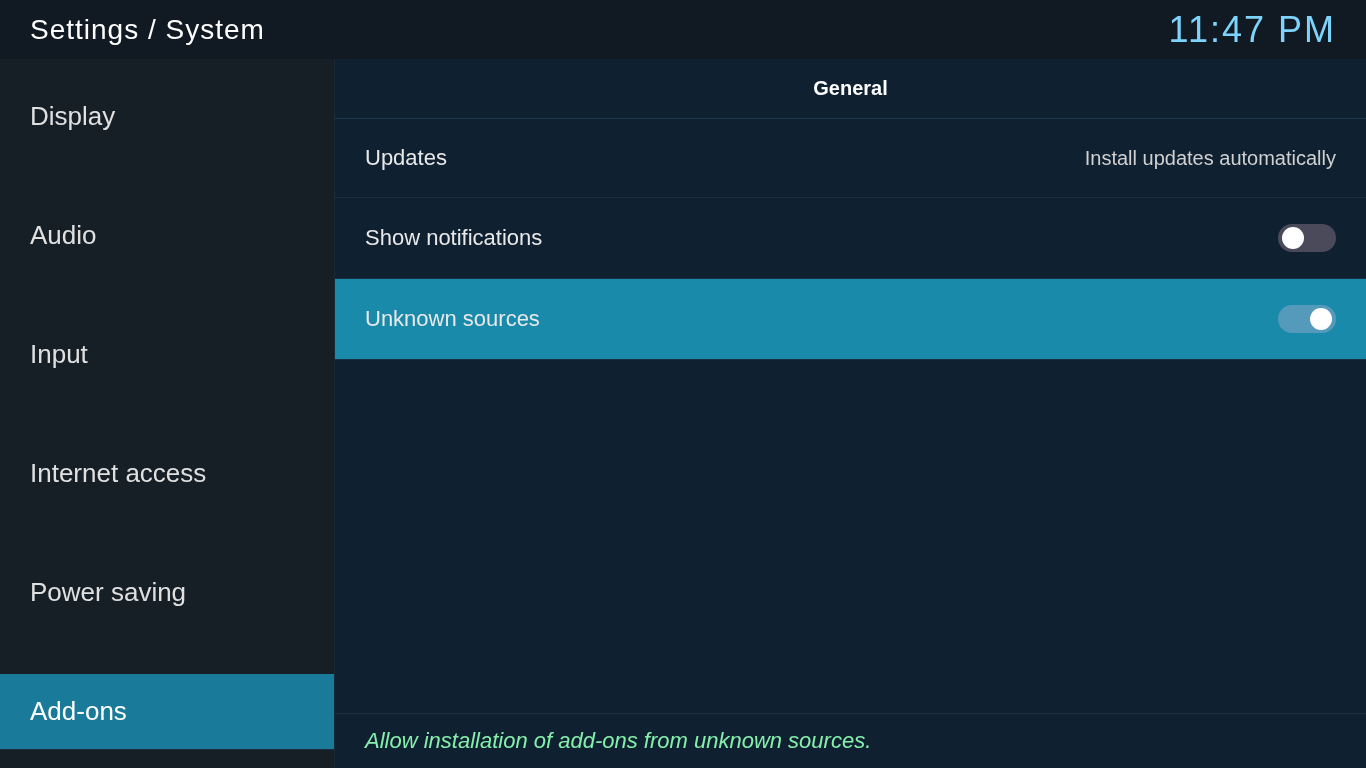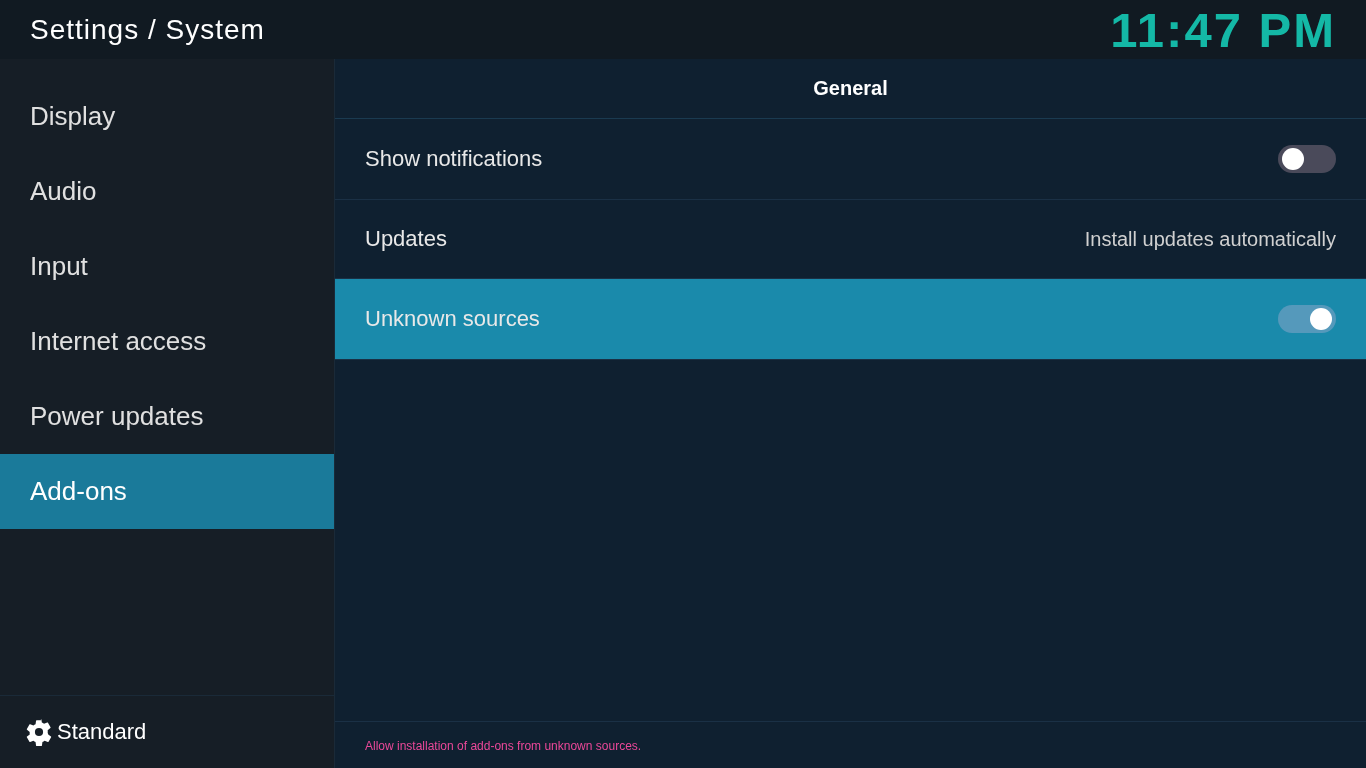--- a/index.html
+++ b/index.html
@@ -30,23 +30,23 @@
     }
 
     .header-title {
       font-size: 28px;
       font-weight: 300;
       color: #ffffff;
       letter-spacing: 1px;
     }
 
     .header-time {
-      font-size: 49px;
-      font-weight: 700;
-      color: #14b8a6;
+      font-size: 36px;
+      font-weight: 400;
+      color: #7dd3fc;
       letter-spacing: 2px;
     }
 
     
     .main-container {
       display: flex;
       flex: 1;
       height: calc(768px - 75px);
     }
 
@@ -57,20 +57,21 @@
       display: flex;
       flex-direction: column;
       justify-content: space-between;
       border-right: 1px solid #1a2a38;
     }
 
     .sidebar-nav {
       display: flex;
       flex-direction: column;
       padding-top: 20px;
+      gap: 44px;
     }
 
     .sidebar-item {
       padding: 22px 30px;
       font-size: 26px;
       font-weight: 300;
       color: #e0e0e0;
       cursor: pointer;
       transition: background 0.2s;
     }
@@ -184,65 +185,66 @@
       left: 32px;
     }
 
     .status-bar {
       padding: 14px 30px;
       background: #0f2030;
       border-top: 1px solid #1a3045;
     }
 
     .status-text {
-      font-size: 12px;
-      color: #ec4899;
+      font-size: 22px;
+      color: #86efac;
+      font-style: italic;
     }
   </style>
 </head>
 <body>
 
 <div class="header">
   <span class="header-title">Settings / System</span>
   <span class="header-time">11:47 PM</span>
 </div>
 
 <div class="main-container">
 
   <div class="sidebar">
     <div class="sidebar-nav">
 
     <div class="sidebar-item">Display</div>
         <div class="sidebar-item">Audio</div>
         <div class="sidebar-item">Input</div>
         <div class="sidebar-item">Internet access</div>
-        <div class="sidebar-item">Power updates</div>
+        <div class="sidebar-item">Power saving</div>
         <div class="sidebar-item active">Add-ons</div>
       </div>
     <div class="sidebar-footer">
       <svg class="gear-icon" viewBox="0 0 24 24" fill="white">
         <path d="M12 15.5A3.5 3.5 0 018.5 12 3.5 3.5 0 0112 8.5a3.5 3.5 0 013.5 3.5 3.5 3.5 0 01-3.5 3.5m7.43-2.92c.04-.34.07-.68.07-1.08s-.03-.74-.07-1.08l2.33-1.82c.2-.16.26-.44.13-.67l-2.21-3.83c-.13-.23-.4-.3-.64-.23l-2.75 1.11c-.57-.44-1.18-.81-1.85-1.09l-.42-2.92A.517.517 0 0014 2h-4c-.27 0-.49.19-.53.46l-.42 2.92c-.67.28-1.28.65-1.85 1.09L4.45 5.36c-.24-.07-.51 0-.64.23L1.6 9.42c-.14.23-.08.51.13.67l2.33 1.82c-.04.34-.07.69-.07 1.08s.03.74.07 1.08L1.73 15.9c-.21.16-.27.44-.14.67l2.21 3.83c.13.23.4.3.64.23l2.75-1.11c.57.44 1.18.81 1.85 1.09l.42 2.92c.04.27.26.46.53.46h4c.27 0 .49-.19.53-.46l.42-2.92c.67-.28 1.28-.65 1.85-1.09l2.75 1.11c.24.07.51 0 .64-.23l2.21-3.83c.13-.23.07-.51-.14-.67l-2.33-1.82z"></path>
       </svg>
       <span class="sidebar-footer-label">Standard</span>
     </div>
   </div>
 
   <div class="content-area">
     <div class="section-header">General</div>
     <div class="settings-list">
 
     <div class="setting-row">
+          <span class="setting-label">Updates</span>
+          <span class="setting-value">Install updates automatically</span>
+        </div>
+        <div class="setting-row">
           <span class="setting-label">Show notifications</span>
           <div class="toggle off">
             <div class="toggle-knob"></div>
           </div>
-        </div>
-        <div class="setting-row">
-          <span class="setting-label">Updates</span>
-          <span class="setting-value">Install updates automatically</span>
         </div>
         <div class="setting-row highlighted">
           <span class="setting-label">Unknown sources</span>
           <div class="toggle on">
             <div class="toggle-knob"></div>
           </div>
         </div>
       </div>
     <div class="status-bar">
       <span class="status-text">Allow installation of add-ons from unknown sources.</span>

